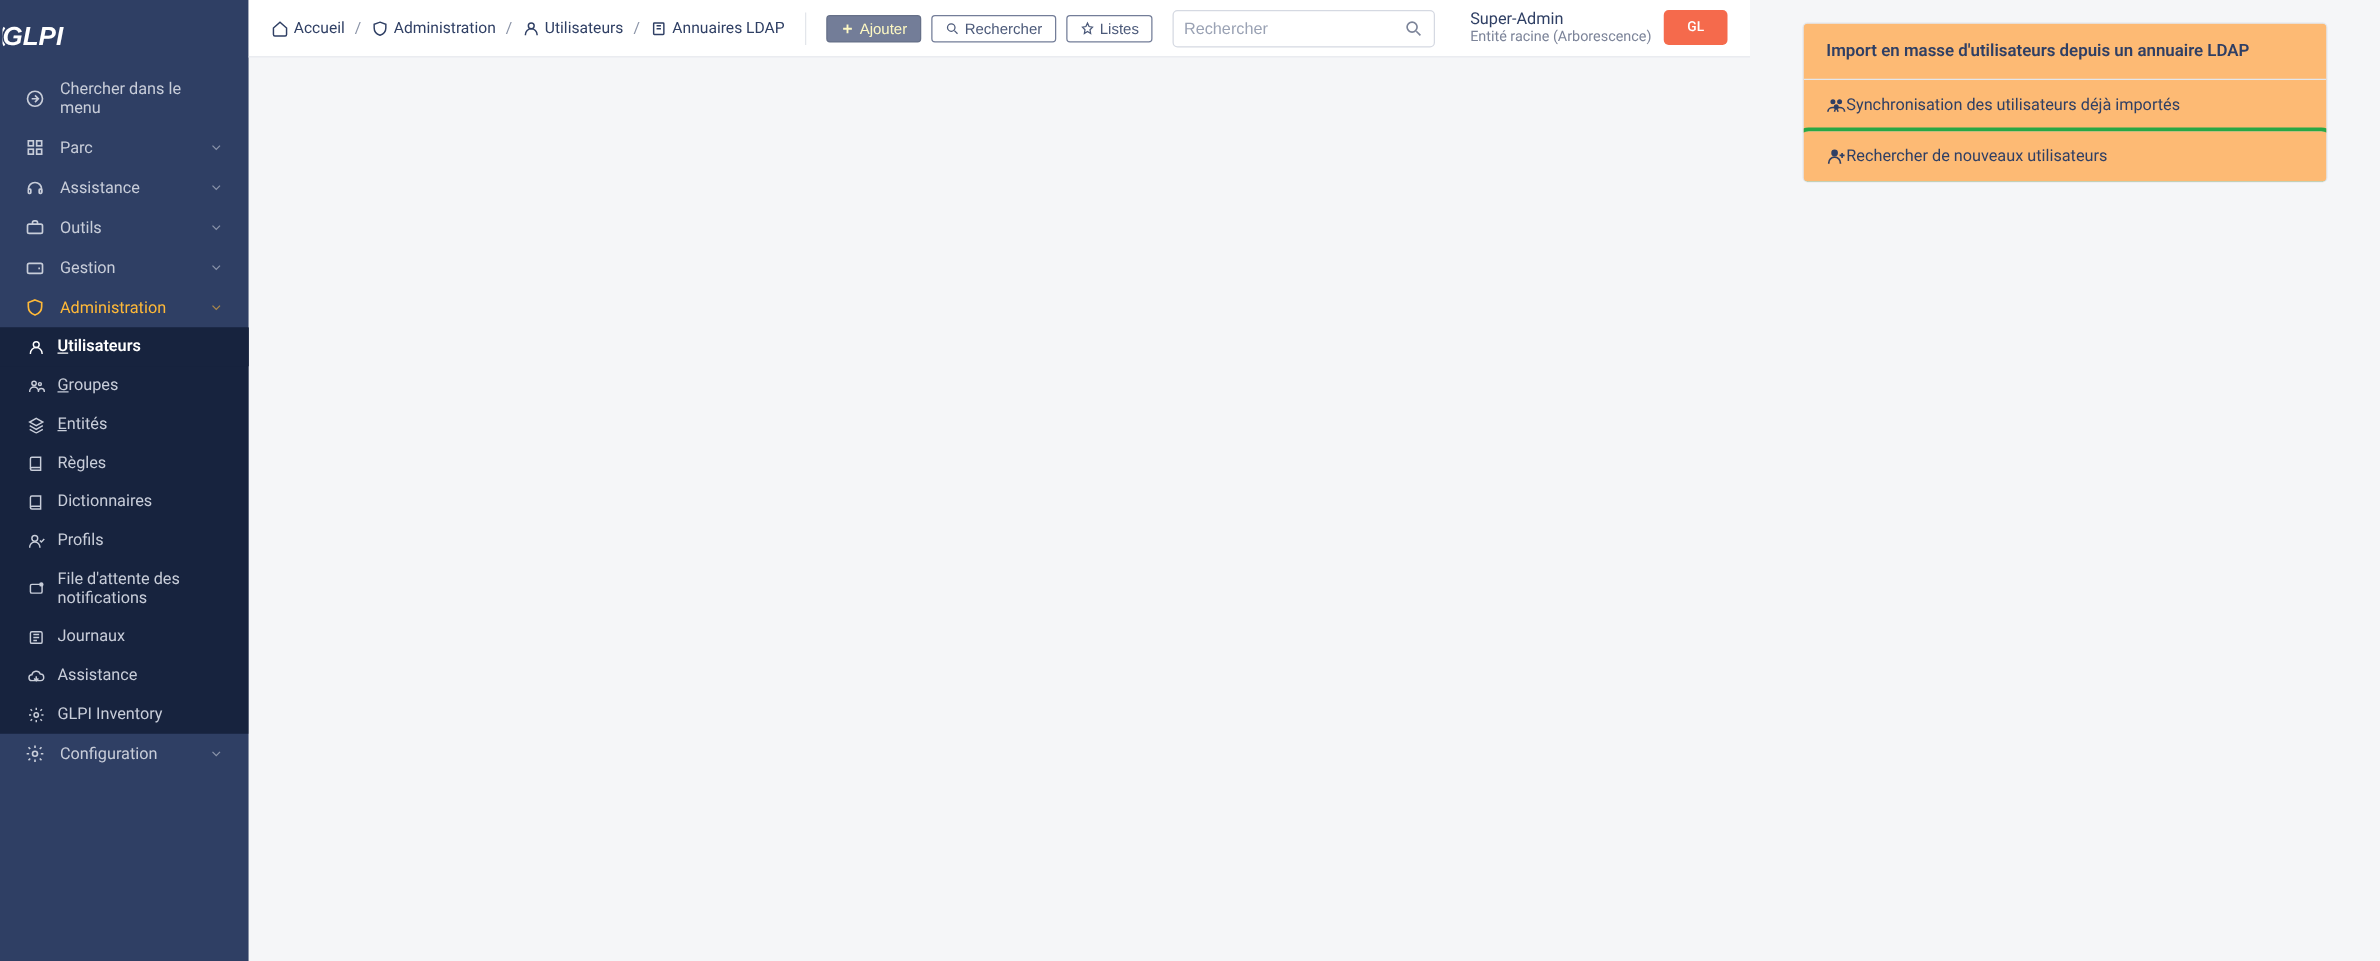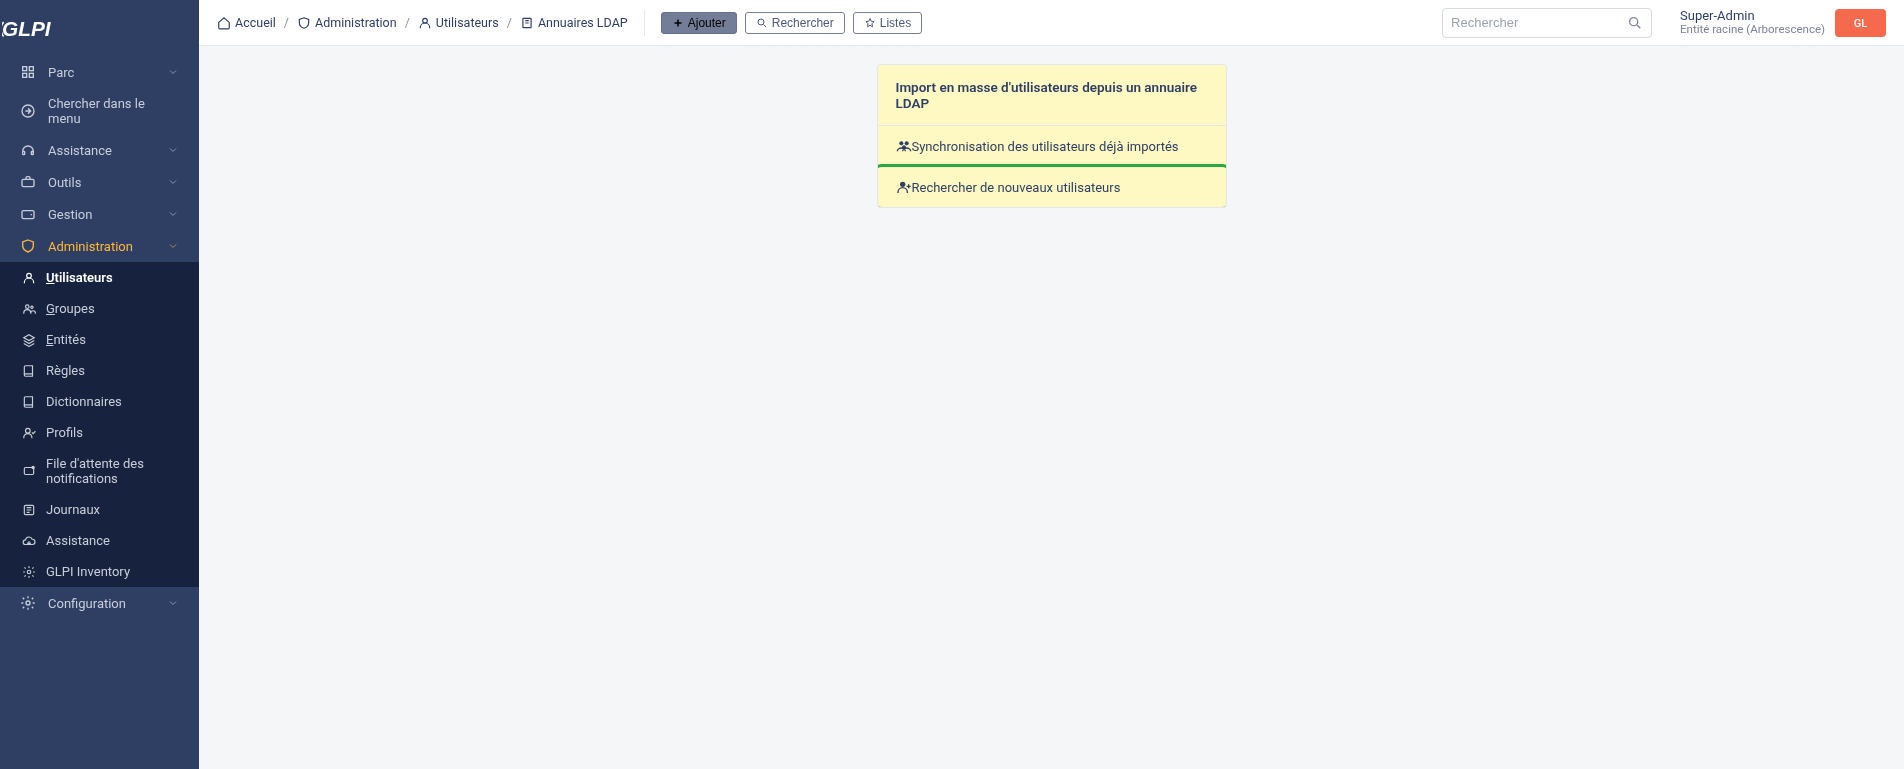--- a/index.html
+++ b/index.html
@@ -80,21 +80,21 @@
       display: flex;
       align-items: center;
       justify-content: center;
     }
     .underline-letter { text-decoration: underline; }
 
     
     .main {
       flex: 1;
       display: flex;
-      flex-direction: column;
+      flex-direction: row;
       background: #f5f6f8;
     }
     .topbar {
       height: 46px;
       background: #fff;
       border-bottom: 1px solid #e3e6eb;
       display: flex;
       align-items: center;
       padding: 0 18px;
       gap: 8px;
@@ -129,21 +129,21 @@
       padding: 3px 10px;
       border-radius: 3px;
       font-size: 12px;
       cursor: pointer;
       border: 1px solid;
       background: #fff;
     }
     .btn-primary {
       background: #737d98;
       border-color: #667088;
-      color: #000000;
+      color: #fef9c3;
     }
     .btn-outline {
       border-color: #737d98;
       color: #4c5a7a;
       background: #fff;
     }
     .topbar-spacer { flex: 1; }
     .searchbox {
       display: flex;
       align-items: center;
@@ -157,21 +157,21 @@
     .searchbox input {
       border: none;
       outline: none;
       flex: 1;
       font-size: 13px;
       color: #2f3f64;
     }
     .searchbox input::placeholder { color: #9aa2b4; }
     .user-block {
       display: flex;
-      align-items: flex-end;
+      align-items: flex-start;
       gap: 10px;
       margin-left: 20px;
     }
     .user-text {
       text-align: left;
       line-height: 1.2;
     }
     .user-name { font-size: 13px; color: #2f3f64; }
     .user-entity { font-size: 11.5px; color: #7c8499; }
     .avatar {
@@ -189,22 +189,22 @@
 
     
     .content {
       flex: 1;
       padding: 18px;
       display: flex;
       justify-content: center;
       align-items: flex-start;
     }
     .card {
-      width: 350px;
-      background: #fef9c3;
+      width: 420px;
+      background: #fdba74;
       border: 1px solid #e3e6eb;
       border-radius: 4px;
       overflow: hidden;
     }
     .card-header {
       padding: 14px 18px;
       border-bottom: 1px solid #e3e6eb;
       font-weight: 600;
       font-size: 13.5px;
       color: #2f3f64;
@@ -253,42 +253,42 @@
       <text x="0" y="23" font-family="Arial" font-size="26" font-weight="bold" font-style="italic" fill="#fff">GLPI</text>
       <path d="M 2 5 A 14 14 0 0 0 2 23" stroke="#fff" stroke-width="2" fill="none"></path>
     </svg>
   </div>
 
   <nav class="nav-section">
 
     <div class="nav-item">
       <span class="nav-icon">
         <svg width="16" height="16" viewBox="0 0 24 24" stroke="currentColor" stroke-width="2" fill="none">
+            <circle cx="12" cy="12" r="9"></circle>
+            <path d="M12 8l4 4-4 4M8 12h8"></path>
+          </svg>
+      </span>
+      <span class="nav-label">Chercher dans le menu</span>
+    </div>
+
+    <div class="nav-item">
+      <span class="nav-icon">
+        <svg width="16" height="16" viewBox="0 0 24 24" stroke="currentColor" stroke-width="2" fill="none">
             <rect x="4" y="4" width="6" height="6"></rect>
             <rect x="14" y="4" width="6" height="6"></rect>
             <rect x="4" y="14" width="6" height="6"></rect>
             <rect x="14" y="14" width="6" height="6"></rect>
           </svg>
       </span>
       <span class="nav-label">Parc</span>
       <span class="chevron">
         <svg width="12" height="12" viewBox="0 0 24 24" stroke="currentColor" stroke-width="2" fill="none">
             <path d="M6 9l6 6 6-6"></path>
           </svg>
       </span>
-    </div>
-
-    <div class="nav-item">
-      <span class="nav-icon">
-        <svg width="16" height="16" viewBox="0 0 24 24" stroke="currentColor" stroke-width="2" fill="none">
-            <circle cx="12" cy="12" r="9"></circle>
-            <path d="M12 8l4 4-4 4M8 12h8"></path>
-          </svg>
-      </span>
-      <span class="nav-label">Chercher dans le menu</span>
     </div>
 
     <div class="nav-item">
       <span class="nav-icon">
         <svg width="16" height="16" viewBox="0 0 24 24" stroke="currentColor" stroke-width="2" fill="none">
             <path d="M4 14a8 8 0 0116 0v4"></path>
             <rect x="4" y="14" width="3" height="5" rx="1"></rect>
             <rect x="17" y="14" width="3" height="5" rx="1"></rect>
           </svg>
       </span>

